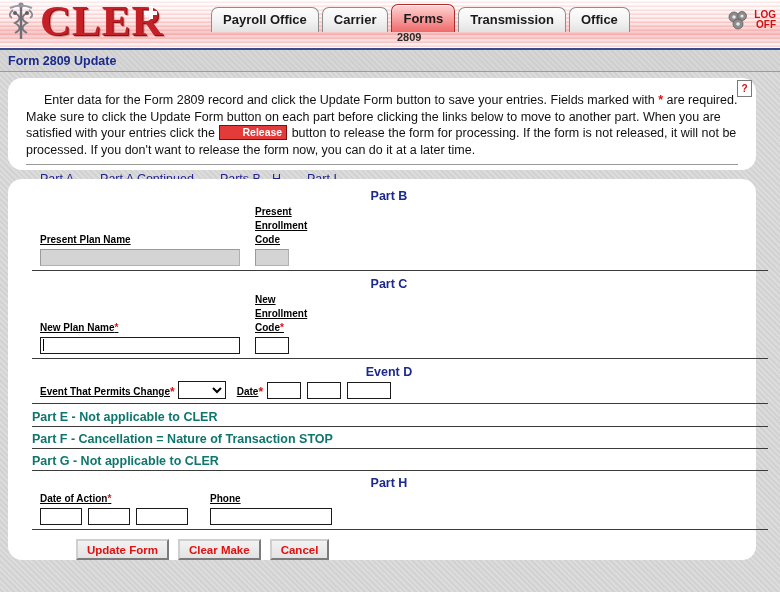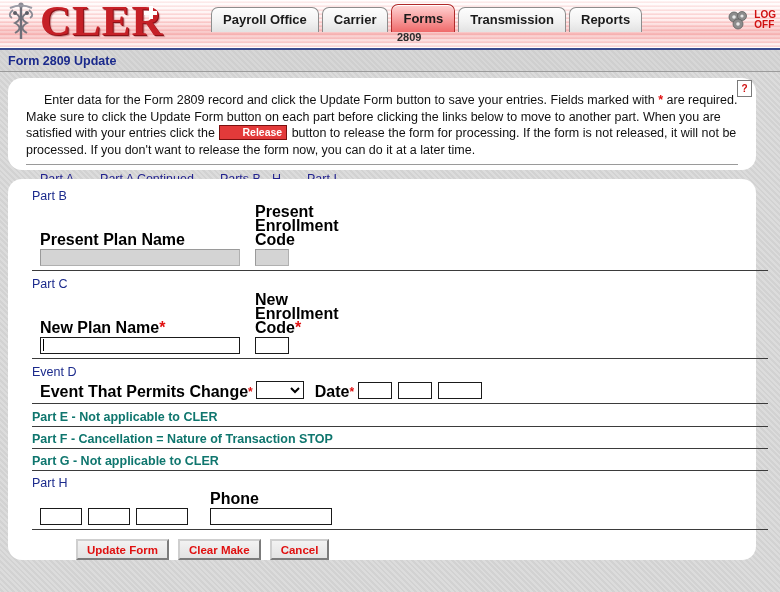--- a/index.html
+++ b/index.html
@@ -134,21 +134,21 @@
     display: flex;
     align-items: center;
     gap: 3px;
   }
   .gear-icon { width: 26px; height: 24px; }
   .logoff-label {
     font-size: 10px;
     font-weight: bold;
     color: #d01010;
     line-height: 10px;
-    text-align: left;
+    text-align: right;
     white-space: pre-line;
   }
 
   
   .title-band {
     height: 21px;
     background:
       repeating-linear-gradient(45deg, #d7d7d7 0 2px, #cfcfcf 2px 4px),
       #d4d4d4;
     border-bottom: 1px solid #9b9b9b;
@@ -242,29 +242,31 @@
   .part-link {
     color: #24248f;
     text-decoration: underline;
     font-weight: normal;
     cursor: pointer;
   }
 
   
   .part-heading {
     font-size: 12.5px;
-    font-weight: normal;
+    font-weight: bold;
     color: #1b2a8c;
     margin: 0 0 2px 12px;
+    text-align: center;
   }
   .field-label {
-    font-size: 16px;
+    font-size: 10px;
     font-weight: bold;
     color: #000000;
     line-height: 14px;
+    text-decoration: underline;
   }
   .row { display: flex; align-items: flex-end; }
 
   .inp {
     box-sizing: border-box;
     border: 1px solid #1a1a1a;
     background: #ffffff;
     height: 17px;
     font-size: 12px;
     font-family: "Liberation Sans", sans-serif;
@@ -357,21 +359,21 @@
     </svg>
     <div class="logo-text">CLER</div>
     <span class="logo-cross"></span>
   </div>
 
   <div class="tabs">
     <div class="tab">Payroll Office</div>
     <div class="tab">Carrier</div>
     <div class="tab active">Forms</div>
     <div class="tab">Transmission</div>
-    <div class="tab">Reports</div>
+    <div class="tab">Office</div>
   </div>
 
   <div class="subtabs">
     <span class="subtab">2809</span>
     <span class="subtab">2810</span>
   </div>
 
   <div class="logoff">
     <svg class="gear-icon" viewBox="0 0 26 24">
       <g fill="#8c8c8c" stroke="#5f5f5f" stroke-width="0.8">
@@ -465,20 +467,21 @@
 
     <div class="part-inline-heading">Part F - Cancellation = Nature of Transaction STOP</div>
     <hr class="sep-part">
 
     <div class="part-inline-heading">Part G - Not applicable to CLER</div>
     <hr class="sep-part">
 
     <div class="part-heading">Part H</div>
     <div class="row" style="margin-left:20px; align-items:flex-end;">
       <div>
+        <div class="field-label" style="margin-bottom:2px;"><span>Date of Action</span><span class="req-star">*</span></div>
         <div class="row">
           <input class="inp" style="width: 42px;" value="">
           <input class="inp" style="width: 42px; margin-left: 6px;" value="">
           <input class="inp" style="width: 52px; margin-left: 6px;" value="">
         </div>
       </div>
       <div style="margin-left:22px;">
         <div class="field-label" style="margin-bottom:2px;">Phone</div>
         <input class="inp" style="width: 122px;" value="">
       </div>

